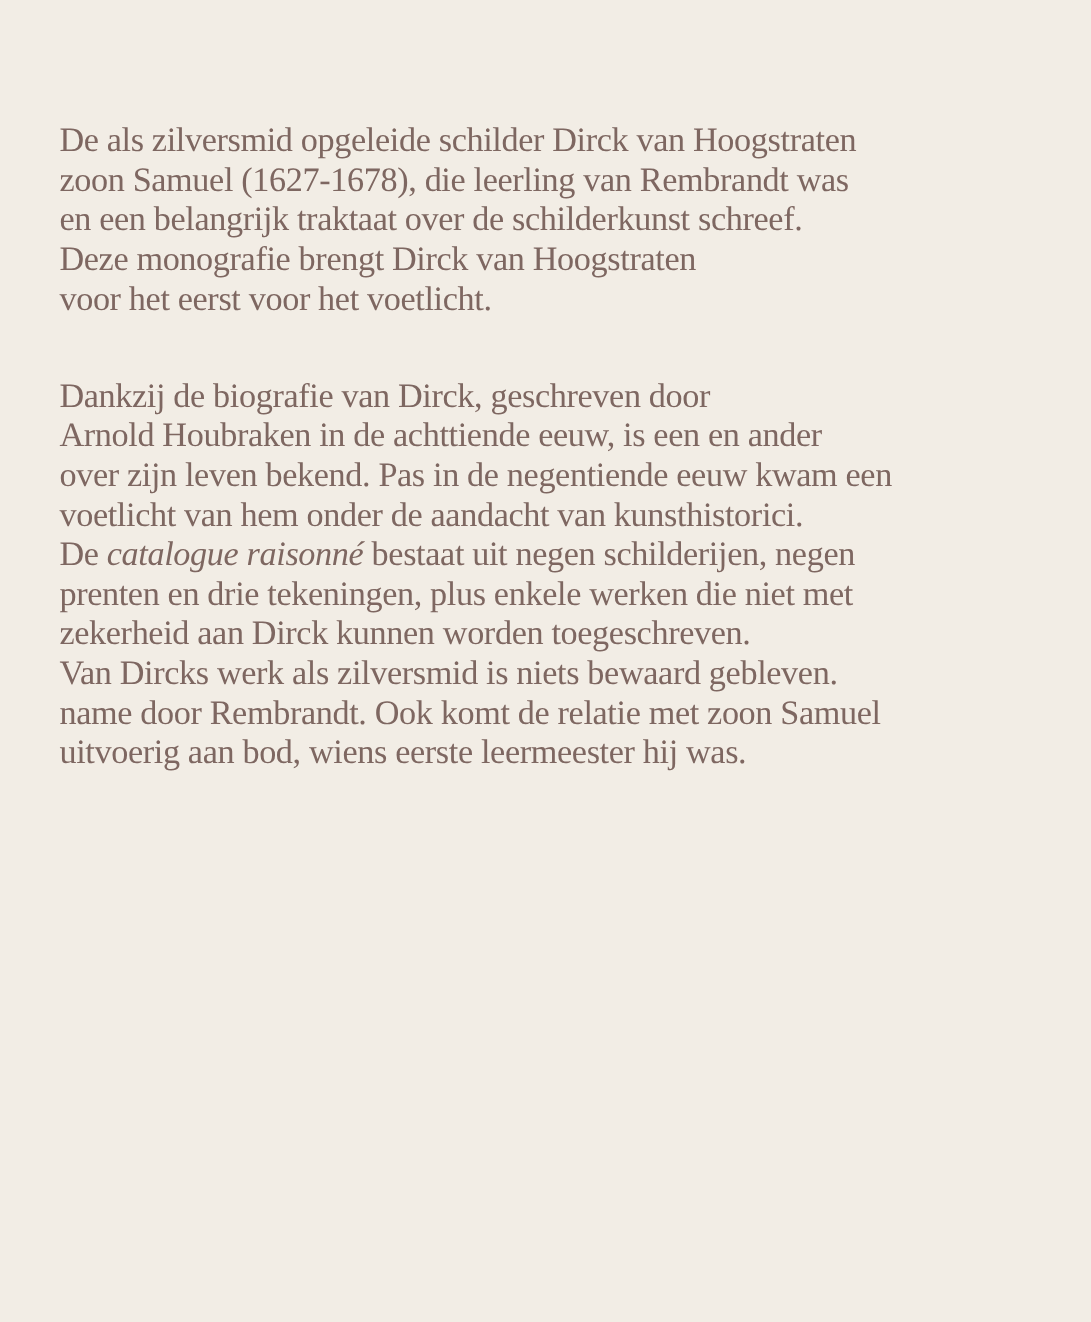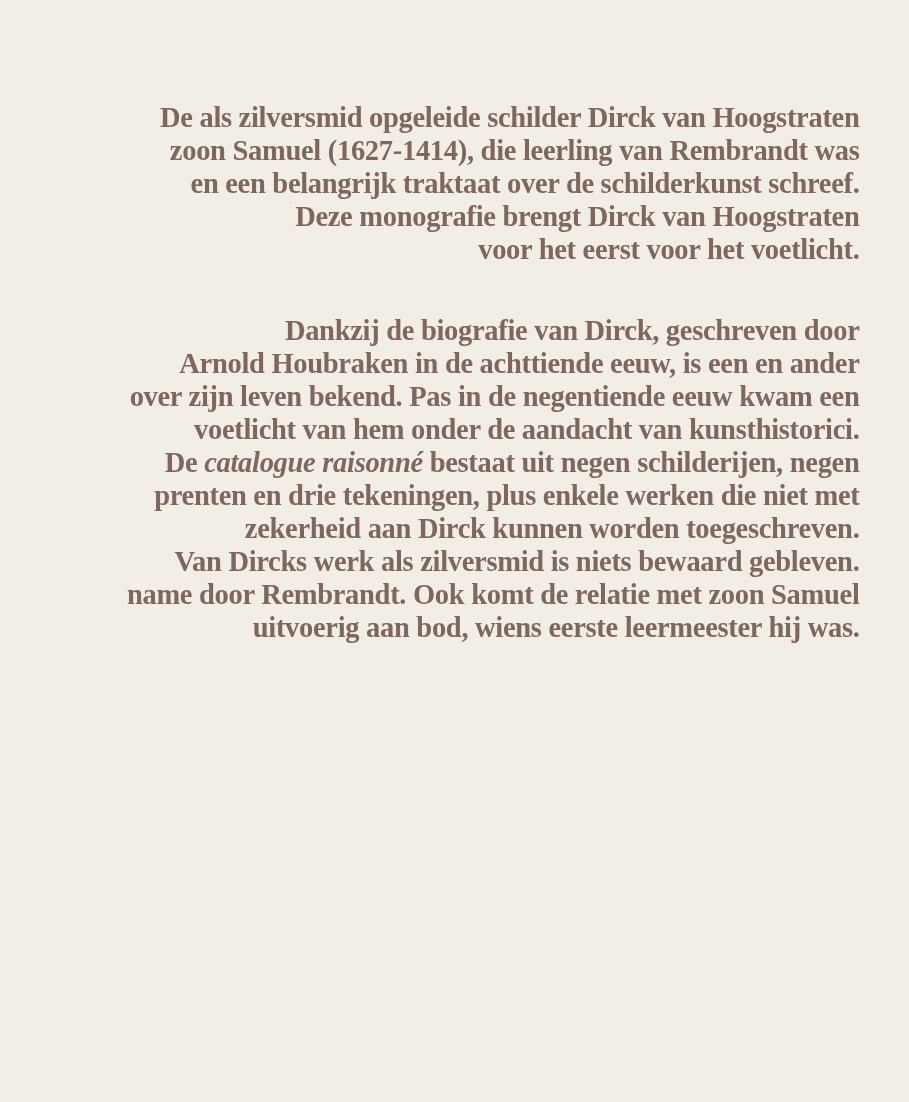--- a/index.html
+++ b/index.html
@@ -10,26 +10,25 @@
     width: 909px;
     height: 1102px;
     background: #f2ede5;
     overflow: hidden;
     font-family: "Liberation Serif", serif;
   }
   .blurb {
     width: 810px;
     margin: 0 auto;
     padding-top: 101px;
-    text-align: right;
+    text-align: left;
     color: #7e6761;
     font-size: 28.5px;
     line-height: 33px;
     letter-spacing: -0.3px;
-    font-weight: bold;
   }
   .paragraph {
     margin: 0;
   }
   .paragraph + .paragraph {
     margin-top: 48px;
   }
   .line {
     white-space: nowrap;
   }
@@ -37,21 +36,21 @@
     font-style: italic;
   }
 </style>
 </head>
 <body>
 
 <div class="blurb">
 
   <div class="paragraph">
     <div class="line">De als zilversmid opgeleide schilder Dirck van Hoogstraten</div>
-    <div class="line">zoon Samuel (1627-1414), die leerling van Rembrandt was</div>
+    <div class="line">zoon Samuel (1627-1678), die leerling van Rembrandt was</div>
     <div class="line">en een belangrijk traktaat over de schilderkunst schreef.</div>
     <div class="line">Deze monografie brengt Dirck van Hoogstraten</div>
     <div class="line">voor het eerst voor het voetlicht.</div>
   </div>
 
   <div class="paragraph">
     <div class="line">Dankzij de biografie van Dirck, geschreven door</div>
     <div class="line">Arnold Houbraken in de achttiende eeuw, is een en ander</div>
     <div class="line">over zijn leven bekend. Pas in de negentiende eeuw kwam een</div>
     <div class="line">voetlicht van hem onder de aandacht van kunsthistorici.</div>

